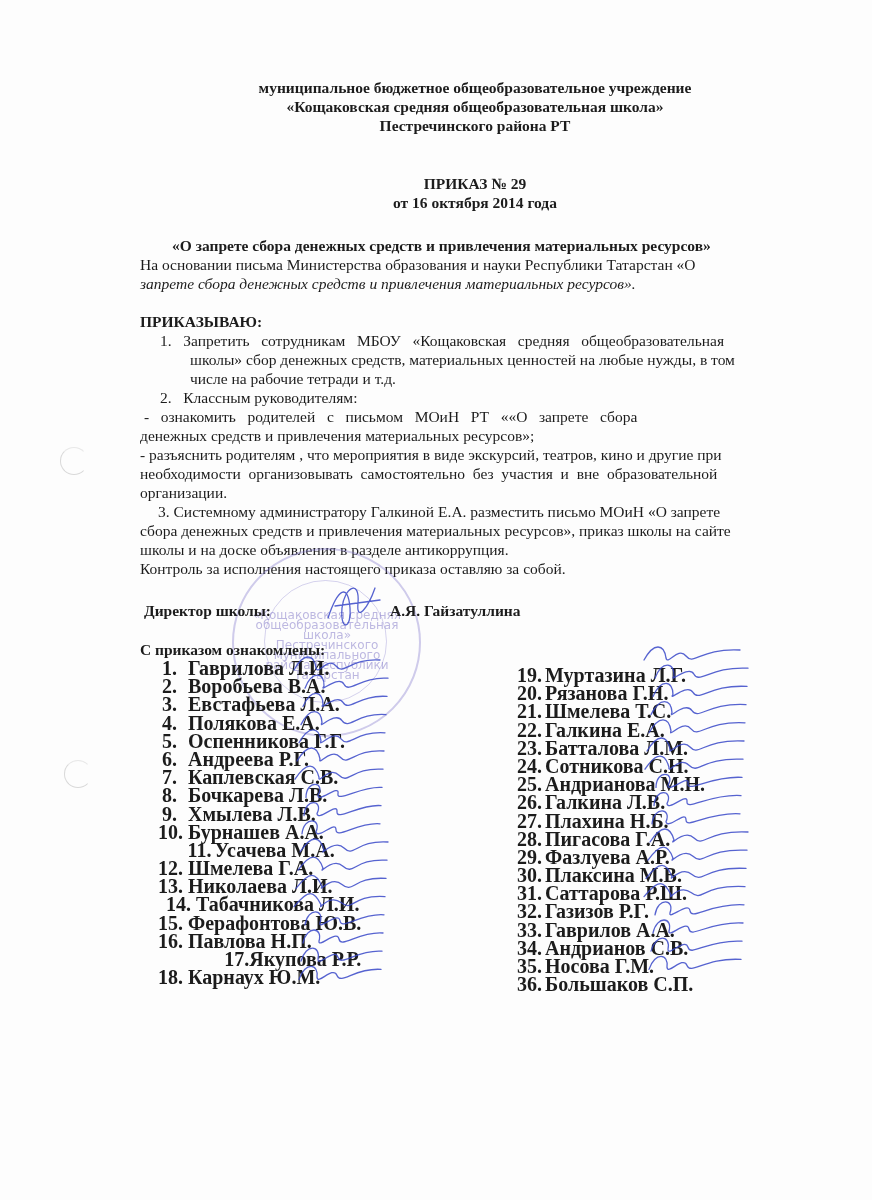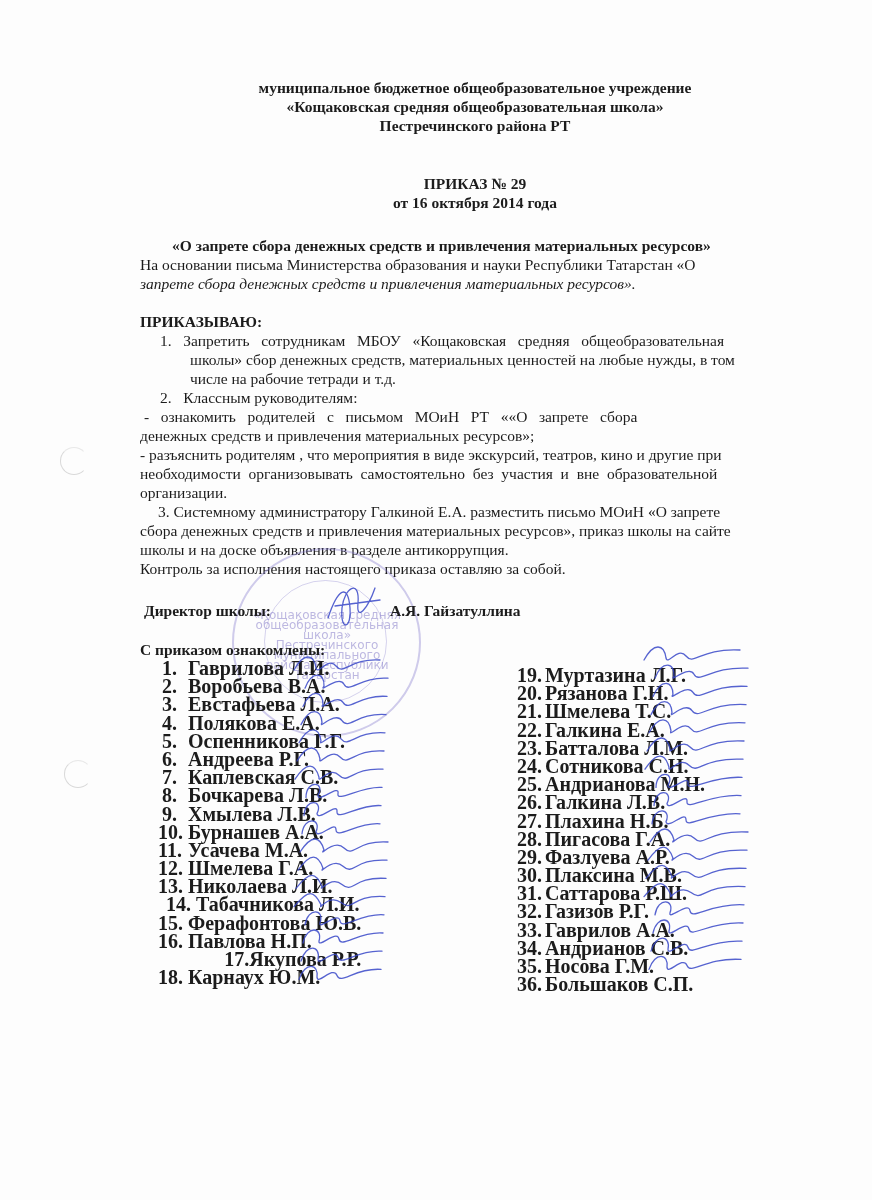--- a/index.html
+++ b/index.html
@@ -75,21 +75,21 @@
       <div class="row"><span class="num" style="width: 26px;">1.</span><span>Гаврилова Л.И.</span></div>
       <div class="row"><span class="num" style="width: 26px;">2.</span><span>Воробьева В.А.</span></div>
       <div class="row"><span class="num" style="width: 26px;">3.</span><span>Евстафьева Л.А.</span></div>
       <div class="row"><span class="num" style="width: 26px;">4.</span><span>Полякова Е.А.</span></div>
       <div class="row"><span class="num" style="width: 26px;">5.</span><span>Оспенникова Г.Г.</span></div>
       <div class="row"><span class="num" style="width: 26px;">6.</span><span>Андреева Р.Г.</span></div>
       <div class="row"><span class="num" style="width: 26px;">7.</span><span>Каплевская С.В.</span></div>
       <div class="row"><span class="num" style="width: 26px;">8.</span><span>Бочкарева Л.В.</span></div>
       <div class="row"><span class="num" style="width: 26px;">9.</span><span>Хмылева Л.В.</span></div>
       <div class="row" style="margin-left: -4px;"><span class="num" style="width: 30px;">10.</span><span>Бурнашев А.А.</span></div>
-      <div class="row" style="margin-left: -4px;"><span class="num" style="width: 30px;">11.</span><span>Усачева М.А.</span></div>
+      <div class="row" style="margin-left: -4px; text-align: center;"><span class="num" style="width: 30px;">11.</span><span>Усачева М.А.</span></div>
       <div class="row" style="margin-left: -4px;"><span class="num" style="width: 30px;">12.</span><span>Шмелева Г.А.</span></div>
       <div class="row" style="margin-left: -4px;"><span class="num" style="width: 30px;">13.</span><span>Николаева Л.И.</span></div>
       <div class="row" style="margin-left: -4px;"><span class="num" style="width: 30px; margin-left: 8px;">14.</span><span>Табачникова Л.И.</span></div>
       <div class="row" style="margin-left: -4px;"><span class="num" style="width: 30px;">15.</span><span>Ферафонтова Ю.В.</span></div>
       <div class="row" style="margin-left: -4px;"><span class="num" style="width: 30px;">16.</span><span>Павлова Н.П.</span></div>
       <div class="row" style="margin-left: -4px; text-align: right;"><span class="num" style="width: 30px;">17.</span><span>Якупова Р.Р.</span></div>
       <div class="row" style="margin-left: -4px;"><span class="num" style="width: 30px;">18.</span><span>Карнаух Ю.М.</span></div>
     </div>
   <div class="names" id="names-right" style="left:517px; top:666px;">
       <div class="row"><span class="num" style="width: 28px;">19.</span><span>Муртазина Л.Г.</span></div>

